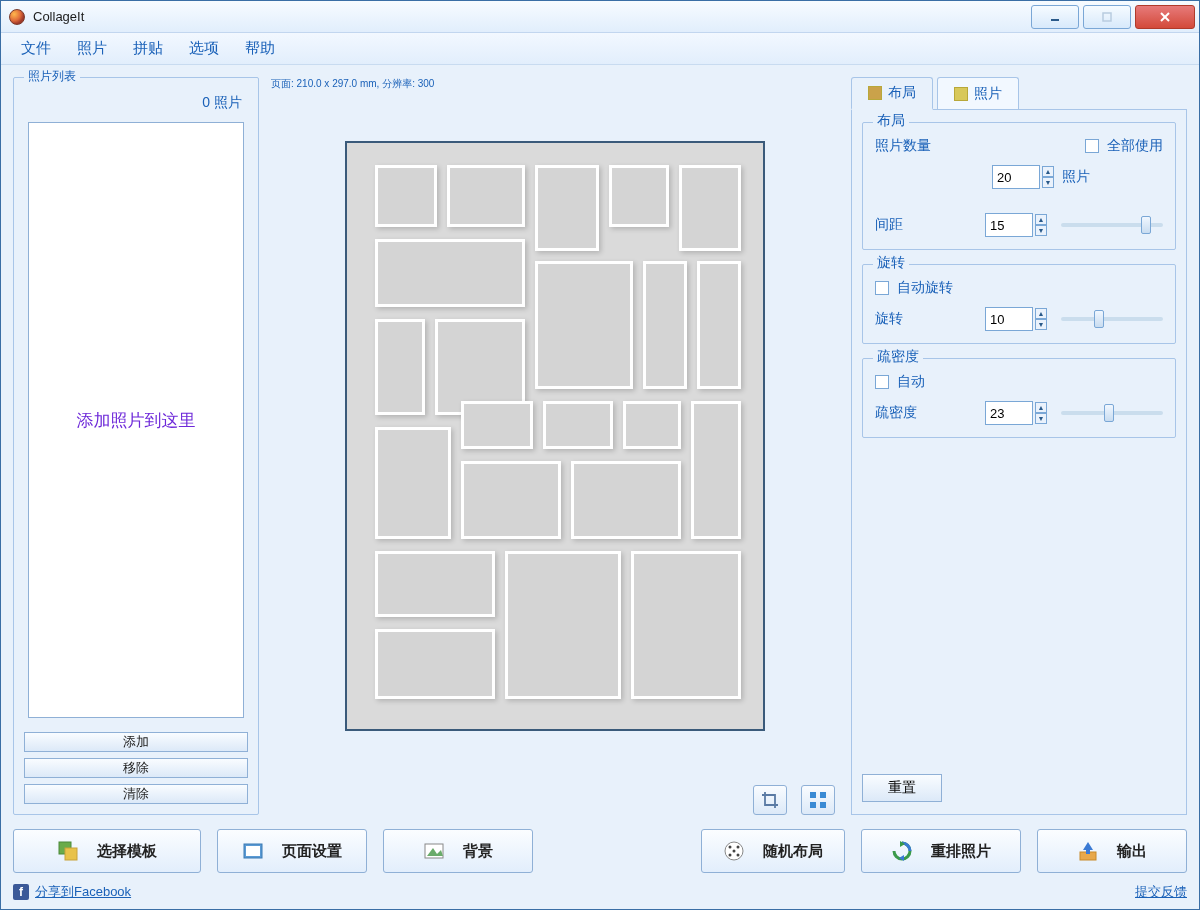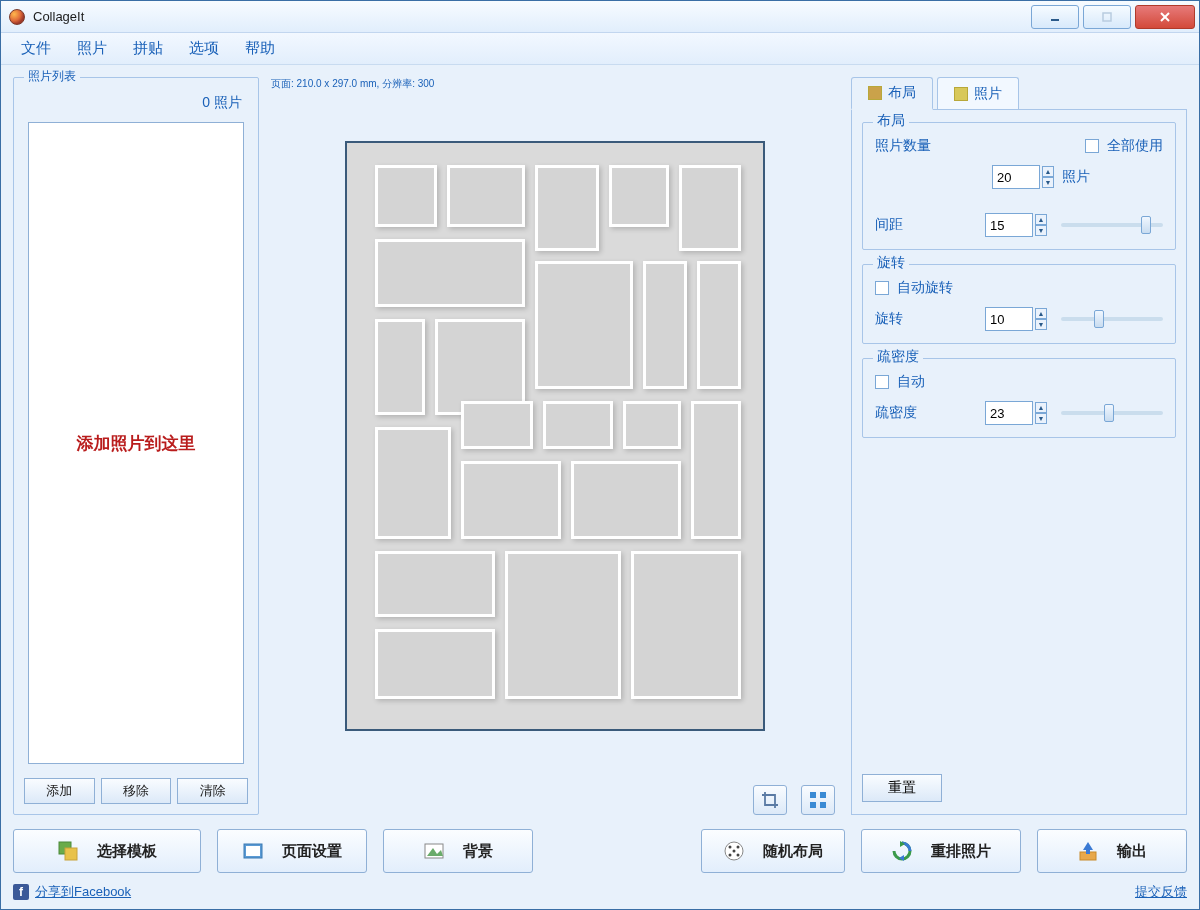--- a/index.html
+++ b/index.html
@@ -16,22 +16,22 @@
   
   .menubar { height: 32px; background: linear-gradient(to bottom,#f2f8ff,#e2eefc); display:flex; align-items:center; gap: 26px; padding: 0 20px; border-bottom:1px solid #c8dbf0; }
   .menubar span { font-size: 15px; color:#1a61b8; cursor:pointer; }
   
   .main { flex: 1; display:flex; gap: 12px; padding: 12px 12px 6px 12px; }
   
   .photolist { width: 246px; border:1px solid #a8c5e8; border-radius:2px; background: #e8f1fb; position:relative; padding: 10px; display:flex; flex-direction:column; }
   .grouplabel { position:absolute; top:-10px; left:10px; font-size:12px; color:#1a61b8; background:#e8f1fb; padding:0 4px; }
   .photocount { text-align:right; font-size:14px; color:#1a61b8; padding: 6px 6px 10px 0; }
   .photowell { flex:1; margin: 0 4px 8px 4px; background:#fff; border:1px solid #8fb0d6; display:flex; align-items:center; justify-content:center; }
-  .photowell-text { font-size:17px; color:#b91c1c; font-weight:bold; }
-  .pl-btns { display:flex; gap:6px; padding-top:6px; }
+  .photowell-text { font-size:17px; color:#6d28d9; font-weight:normal; }
+  .pl-btns { display:flex; gap:6px; padding-top:6px;flex-direction:column; }
   .pl-btn { flex:1; height:26px; border:1px solid #8fb0d6; background:linear-gradient(to bottom,#f9fcff,#dce9f8); font-size:13px; color:#222; cursor:pointer; }
   
   .center { flex:1; display:flex; flex-direction:column; }
   .pageinfo { font-size:10px; color:#1a61b8; padding-bottom: 10px; }
   .canvaswrap { flex:1; display:flex; align-items:center; justify-content:center; }
   .canvas { width: 420px; height: 590px; background:#dadada; border:2px solid #3a5a7a; padding: 18px; position:relative; }
   .cell { position:absolute; background:#d4d4d4; border:3px solid #fff; box-shadow: 2px 2px 5px rgba(0,0,0,0.18); }
   .canvastools { display:flex; justify-content:flex-end; gap:14px; padding: 14px 4px 0 0; }
   .tool { width:34px; height:30px; border:1px solid #8fb0d6; border-radius:3px; background:linear-gradient(to bottom,#f9fcff,#dce9f8); display:flex; align-items:center; justify-content:center; cursor:pointer; }
   

